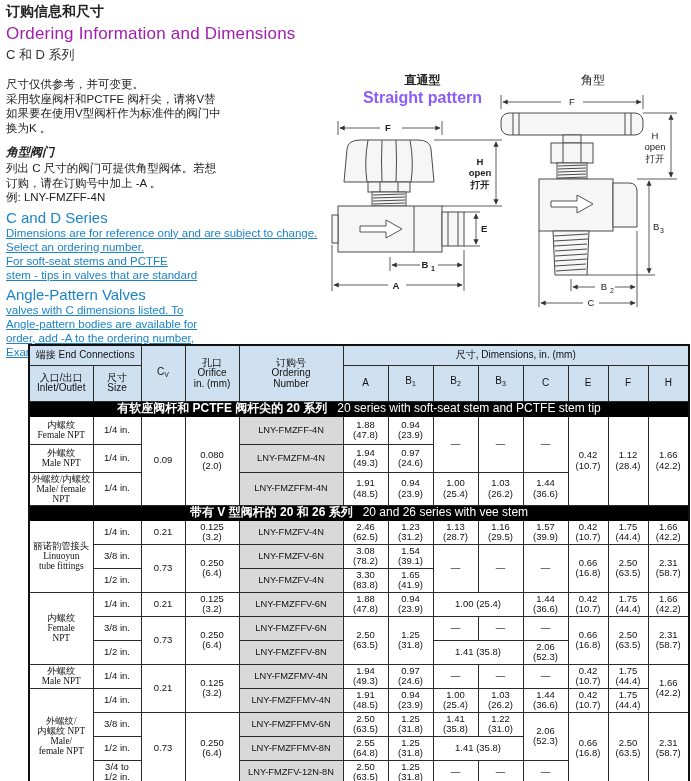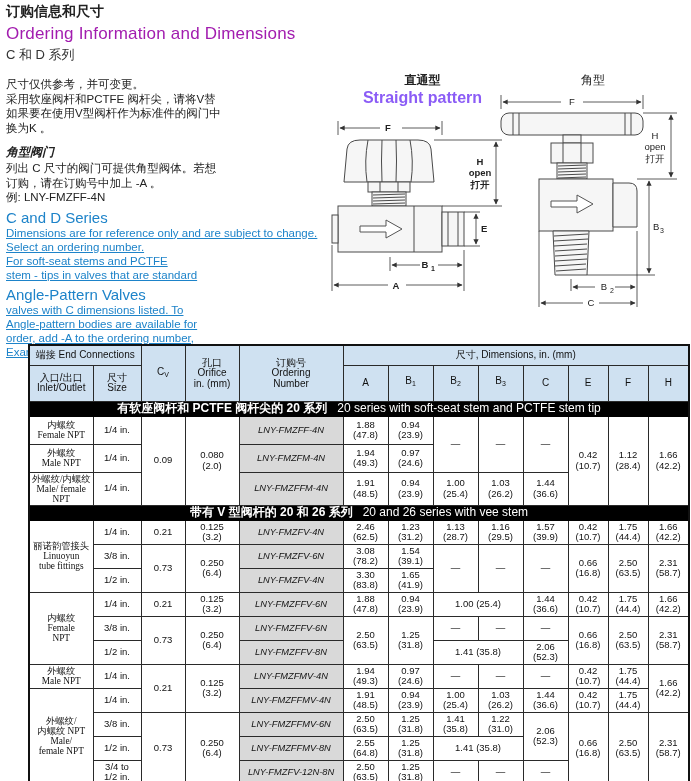--- a/index.html
+++ b/index.html
@@ -30,21 +30,21 @@
   .tblwrap{position:absolute;left:28px;top:344px;}
   table{border-collapse:collapse;table-layout:fixed;width:660px;border:2px solid #111;}
   td{border:1px solid #2a2a2a;text-align:center;vertical-align:middle;
      font-size:9.5px;line-height:10.5px;padding:1px 1px;white-space:pre-line;color:#111;}
   tr.hrow td{background:#cfe1f1;font-size:10px;}
   tr.h1{height:20px;} tr.h2{height:36px;}
   tr.band td{background:#000;color:#fff;border:1px solid #000;height:14px;
              white-space:normal;font-size:12px;padding:0 14px;}
   .bcn{font-weight:bold;margin-right:10px;}
   tr.r28{height:28px;} tr.r24{height:24px;}
-  td.ord{background:#d9d9d9;font-size:9.3px;font-style:italic;}
+  td.ord{background:#d9d9d9;font-size:9.3px;}
   td.conn{font-size:9.3px;line-height:10px;font-family:Liberation Serif, serif;}
   sub{font-size:7px;vertical-align:-2px;}
 </style>
 </head>
 <body>
 
 <div class="intro">
   <div class="t-cn">订购信息和尺寸</div>
   <div class="t-en">Ordering Information and Dimensions</div>
   <div class="series">C 和 D 系列</div>

